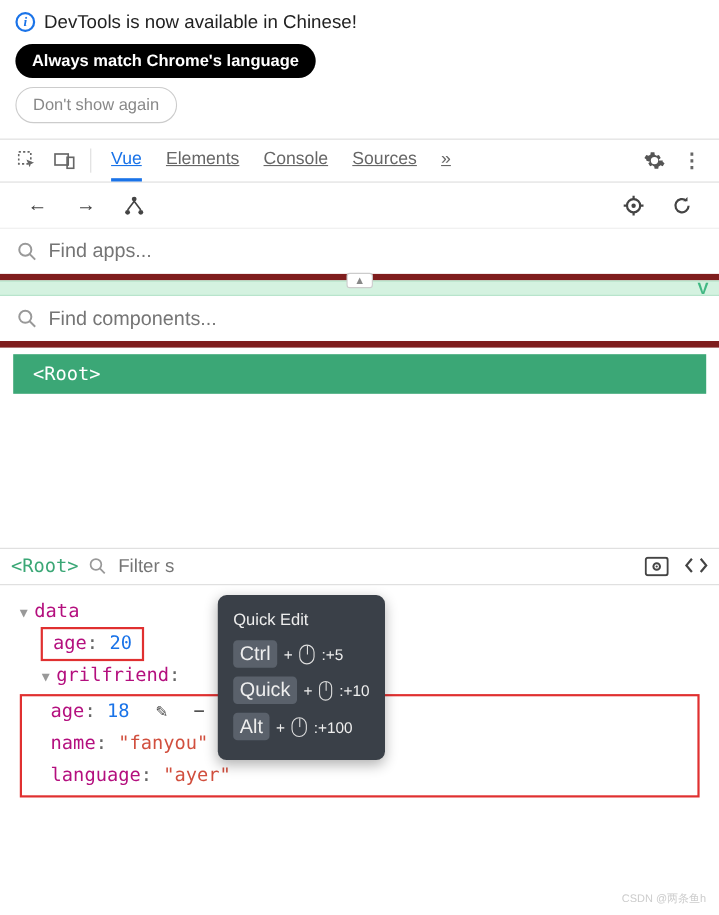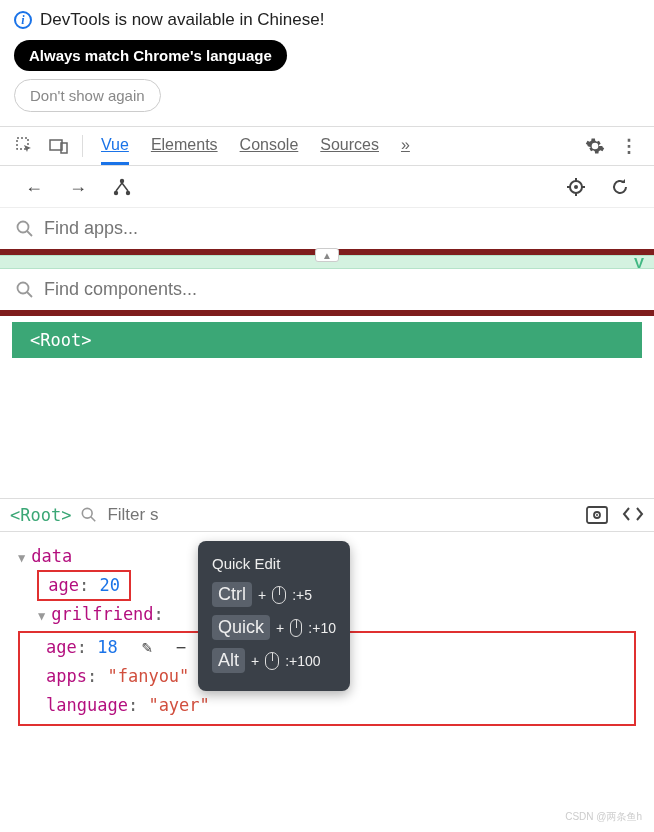--- a/index.html
+++ b/index.html
@@ -197,21 +197,21 @@
         <span style="border:1px solid #999;line-height:1.1;">+</span>
         <span>
           <svg width="12" height="16" viewBox="0 0 12 16">
               <rect x="2" y="4" width="8" height="11" fill="#444"></rect>
               <rect x="0" y="1" width="12" height="2" fill="#444"></rect>
             </svg>
         </span>
         <span>⋮</span>
       </span>
     </div>
-    <div class="indent1"><span class="tkey">apps</span><span class="tcolon">:</span> <span class="tval-str">"fanyou"</span></div>
+    <div class="indent1"><span class="tkey">name</span><span class="tcolon">:</span> <span class="tval-str">"fanyou"</span></div>
     <div class="indent1"><span class="tkey">language</span><span class="tcolon">:</span> <span class="tval-str">"ayer"</span></div>
   </div>
 </div>
 
 <div class="tooltip">
   <div class="title">Quick Edit</div>
   <div class="row">
     <span class="kbd">Ctrl</span>
     <span>+</span>
     <span class="mouse-icon"></span>

